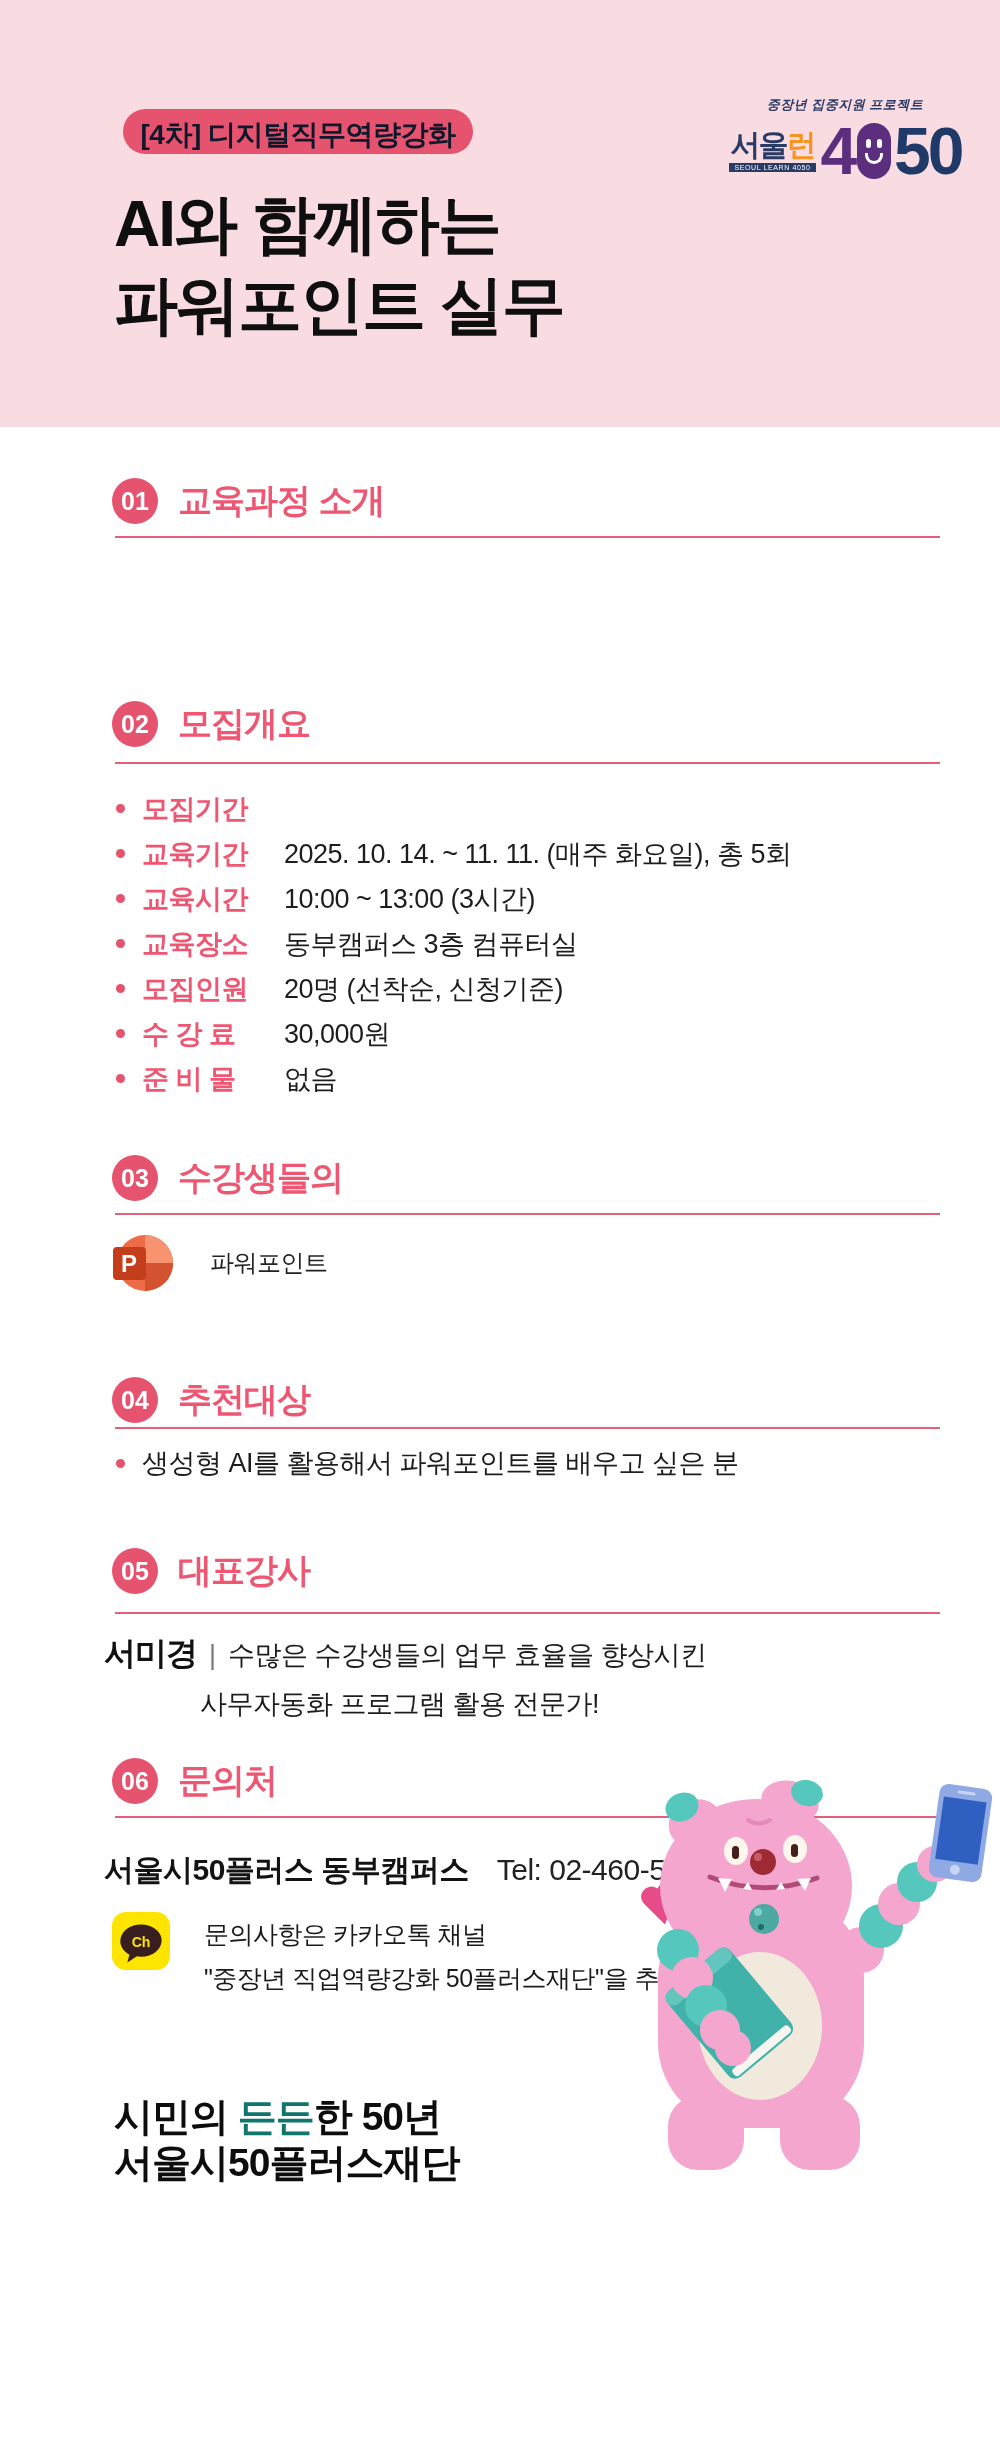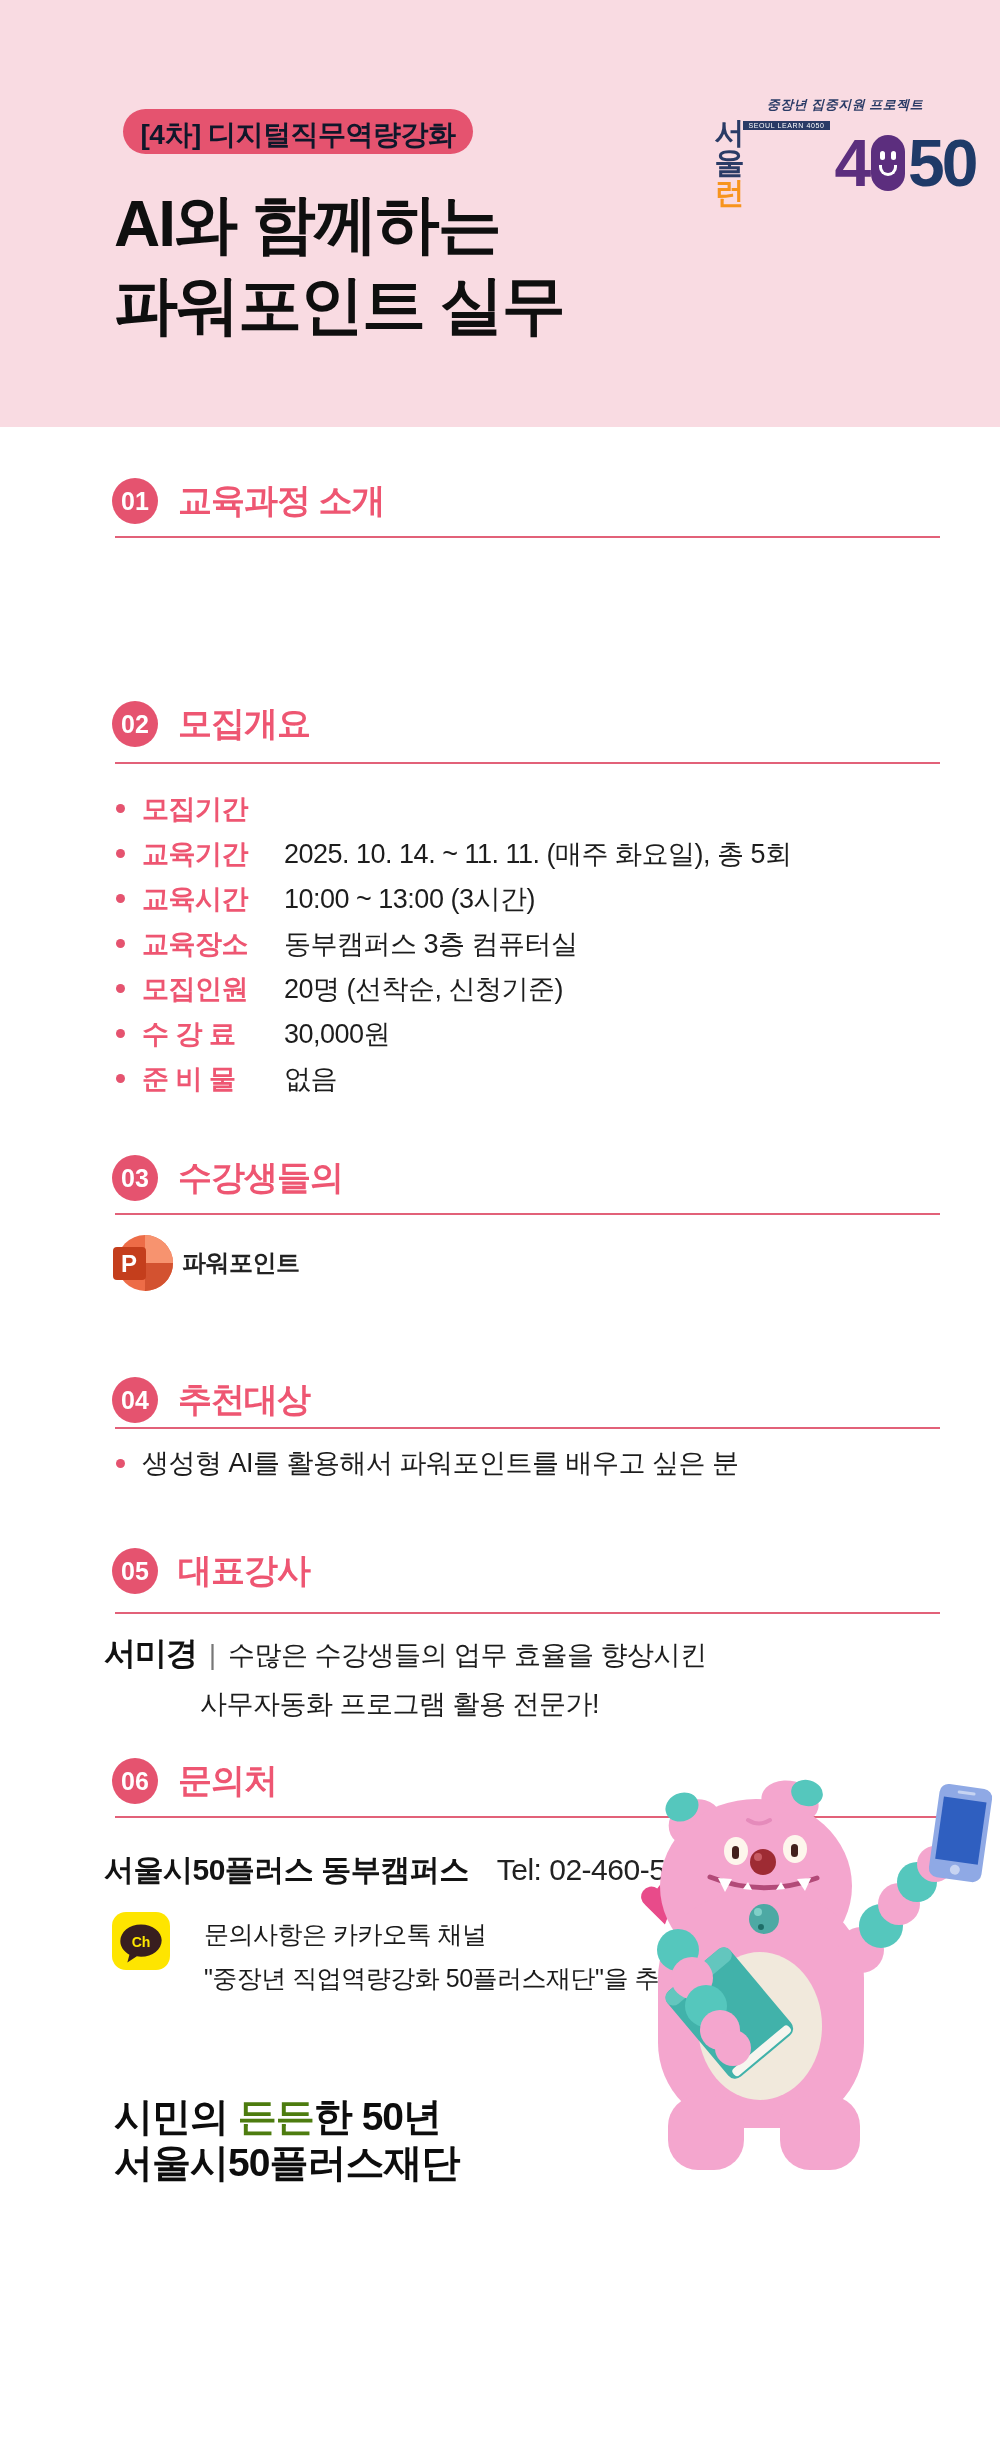--- a/index.html
+++ b/index.html
@@ -11,21 +11,21 @@
   .pill{position:absolute;left:123px;top:109px;width:350px;height:45px;border-radius:29px;
         background:#E5536F;color:#0f172a;display:flex;align-items:flex-end;justify-content:center;
         font-size:28px;font-weight:bold;letter-spacing:-0.5px;}
   .main-title{position:absolute;left:114px;top:184px;font-size:64px;line-height:81px;
         font-weight:bold;color:#0f0f0f;letter-spacing:-2px;}
 
   
   .logo{position:absolute;left:738px;top:96px;width:214px;display:flex;flex-direction:column;align-items:center;}
   .logo-tagline{font-size:13px;font-weight:bold;font-style:italic;color:#2A3B66;letter-spacing:0.5px;white-space:nowrap;}
   .logo-row{display:flex;align-items:center;margin-top:4px;}
-  .brand-col{display:flex;align-items:flex-start;margin-right:4px;}
+  .brand-col{display:flex;flex-direction:column;align-items:center;margin-right:4px;}
   .brand-text{font-size:30px;font-weight:bold;letter-spacing:-2px;color:#2A3B66;line-height:1;}
   .brand-text .run{color:#F7941D;}
   .brand-bar{margin-top:3px;background:#2A3B66;color:#fff;font-size:7px;letter-spacing:0.6px;
         padding:1px 6px;white-space:nowrap;}
   .digits{display:flex;align-items:center;font-size:66px;font-weight:bold;letter-spacing:-3px;line-height:1;}
   .digits .d4{color:#5C2E7E;}
   .digits .d50{color:#1F3A68;}
   .zero{width:34px;height:56px;background:#5C2E7E;border-radius:17px;margin:0 3px;position:relative;display:inline-block;}
   .zero .eye{position:absolute;top:16px;width:5px;height:9px;background:#fff;border-radius:3px;}
   .zero .eye.l{left:9px;} .zero .eye.r{right:9px;}
@@ -44,21 +44,21 @@
 
   
   .biglist{position:absolute;left:104px;top:786px;}
   .row{display:flex;align-items:center;height:45px;}
   .dot{width:9px;height:9px;border-radius:50%;background:#E5536F;margin-left:12px;margin-right:17px;flex:0 0 auto;}
   .row .label{color:#EE5672;font-weight:bold;font-size:27px;width:118px;letter-spacing:-0.5px;flex:0 0 auto;}
   .row .value{font-size:27px;color:#1d1d1d;margin-left:24px;letter-spacing:-0.5px;white-space:nowrap;}
 
   
   .program{position:absolute;left:112px;top:1232px;display:flex;align-items:center;}
-  .ppt-label{margin-left:8px;font-size:24px;color:#222;letter-spacing:-0.5px;font-weight:bold;}
+  .ppt-label{margin-left:36px;font-size:24px;color:#222;letter-spacing:-0.5px;}
 
   
   .bullet-row{position:absolute;left:104px;top:1445px;display:flex;align-items:center;}
 
   
   .inst1{position:absolute;left:104px;top:1632px;display:flex;align-items:baseline;white-space:nowrap;}
   .inst-name{font-size:32px;font-weight:bold;color:#111;letter-spacing:-1px;}
   .inst-bar{font-size:27px;color:#777;margin:0 12px;}
   .inst2{position:absolute;left:200px;top:1686px;}
 
@@ -67,21 +67,21 @@
   .org{font-size:30px;font-weight:bold;color:#131313;letter-spacing:-0.5px;}
   .tel{font-size:30px;color:#222;margin-left:28px;letter-spacing:-0.5px;}
   .kakao{position:absolute;left:112px;top:1912px;display:flex;}
   .kakao-icon{width:58px;height:58px;border-radius:14px;background:#FEE500;flex:0 0 auto;
         display:flex;align-items:center;justify-content:center;}
   .kakao-text{margin-left:34px;font-size:25px;color:#1a1a1a;line-height:44px;letter-spacing:-0.5px;white-space:nowrap;}
 
   
   .footer{position:absolute;left:114px;top:2094px;font-size:39px;font-weight:bold;color:#0d0d0d;
         line-height:46px;letter-spacing:-1px;}
-  .hl{color:#4d7c0f;}
+  .hl{color:#0f766e;}
 
   .mascot{position:absolute;left:640px;top:1778px;width:360px;height:400px;z-index:2;}
 </style>
 </head>
 <body>
 
 <div class="page">
 
   <div class="header">
     <div class="pill">

